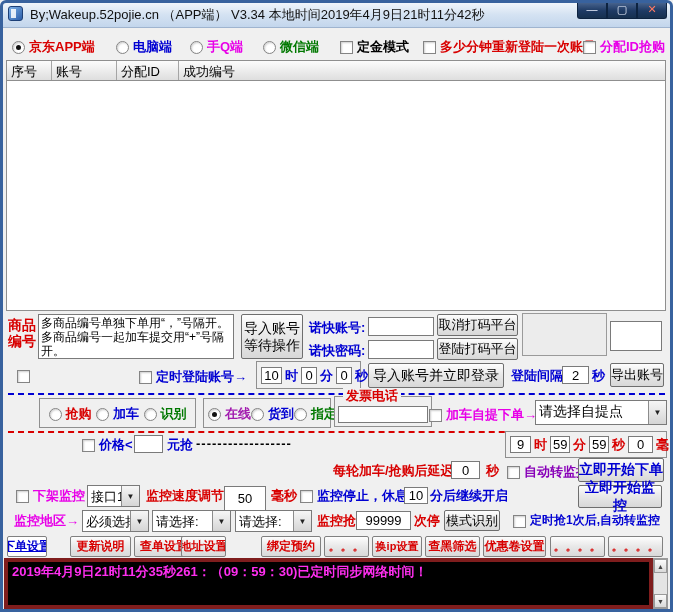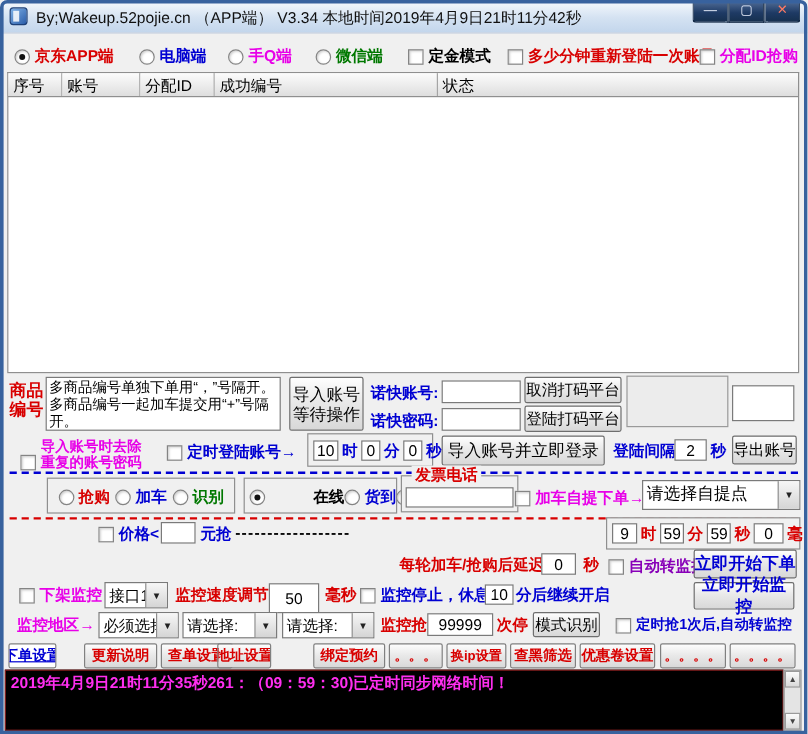--- a/index.html
+++ b/index.html
@@ -48,21 +48,21 @@
       font-size:13px;padding:2px 4px 0;box-sizing:border-box;white-space:nowrap;overflow:hidden}
   .th:last-child{border-right:none;flex:1}
   .tbody{position:absolute;background:#fff;border:1px solid #8f8f8f;box-sizing:border-box}
   .panel{position:absolute;box-sizing:border-box}
   .textarea{position:absolute;background:#fff;border:1px solid #7a7a7a;box-sizing:border-box;
             font-size:12px;line-height:14px;padding:1px 2px;overflow:hidden}
   .tab{position:absolute;height:21px;display:flex;align-items:center;justify-content:center;
        background:linear-gradient(#fdfdfd,#e8e8e8 50%,#d9d9d9);border:1px solid #808080;border-radius:2px;
        font-size:12px;font-weight:bold;box-sizing:border-box;overflow:hidden;white-space:nowrap}
   .tab.active{background:#fff;text-decoration:underline}
-  .log{position:absolute;background:#000;border:1px solid #7f1d1d;box-sizing:border-box;
+  .log{position:absolute;background:#000;border:4px solid #7f1d1d;box-sizing:border-box;
        font-size:13px;font-weight:bold;padding:1px 4px;line-height:17px;white-space:nowrap;overflow:hidden}
   .sbar{position:absolute;background:#e4e4e4;border:1px solid #9a9a9a;box-sizing:border-box}
   .sbtn{position:absolute;left:0;width:100%;height:14px;background:linear-gradient(#fbfbfb,#d9d9d9);
         border:1px solid #9a9a9a;box-sizing:border-box;display:flex;align-items:center;justify-content:center;
         font-size:7px;color:#444}
 </style>
 </head>
 <body>
 
 <div class="titlebar">
@@ -102,42 +102,39 @@
 <label class="opt" style="left:583px;top:39px">
   <span class="cb"></span>
   <span class="lbl" style="color: rgb(232, 0, 232);">分配ID抢购</span>
 </label>
 
 <div class="thead" style="left:6px;top:60px;width:660px;height:20px">
   <div class="th" style="width:45px">序号</div>
   <div class="th" style="width:65px">账号</div>
   <div class="th" style="width:62px">分配ID</div>
   <div class="th" style="width:186px">成功编号</div>
-  <div class="th">状态</div>
 </div>
 <div class="tbody" style="left:6px;top:80px;width:660px;height:231px"></div>
 
 <div class="abs lbl pre" style="left: 8px; top: 317px; font-size: 14px; line-height: 16px; color: rgb(216, 0, 0);">商品
 编号</div>
 <div class="textarea" style="left:38px;top:314px;width:196px;height:45px">多商品编号单独下单用“，”号隔开。多商品编号一起加车提交用“+”号隔开。</div>
 <div class="btn pre" style="left:241px;top:314px;width:62px;height:45px;font-size:14px;line-height:17px">导入账号
 等待操作</div>
 <div class="abs lbl" style="left: 309px; top: 320px; color: rgb(0, 0, 210);">诺快账号:</div>
 <input class="in" style="left: 368px; top: 317px; width: 66px; height: 19px;">
 <div class="btn" style="left:437px;top:314px;width:81px;height:22px">取消打码平台</div>
 <div class="abs lbl" style="left: 309px; top: 343px; color: rgb(0, 0, 210);">诺快密码:</div>
 <input class="in" style="left: 368px; top: 340px; width: 66px; height: 19px;">
 <div class="btn" style="left:437px;top:338px;width:81px;height:22px">登陆打码平台</div>
 <div class="panel" style="left:522px;top:313px;width:85px;height:43px;background:#ececec;border:1px solid #9a9a9a"></div>
 <div class="panel" style="left:610px;top:321px;width:52px;height:30px;background:#fff;border:1px solid #7a7a7a"></div>
 
 <label class="opt" style="left:17px;top:366px">
   <span class="cb" style="margin-top:4px"></span>
-  <span class="lbl pre" style="font-size: 12px; line-height: 13px; color: rgb(232, 0, 232);">导入账号时去除
-重复的账号密码</span>
 </label>
 <label class="opt" style="left:139px;top:369px">
   <span class="cb"></span>
   <span class="lbl" style="color: rgb(0, 0, 210);">定时登陆账号→</span>
 </label>
 <div class="gbox" style="left:256px;top:361px;width:105px;height:28px">
   <input class="in gin" style="width: 21px;" value="10">
   <span class="lbl" style="color: rgb(0, 0, 210);">时</span>
   <input class="in gin" style="width: 16px;" value="0">
   <span class="lbl" style="color: rgb(0, 0, 210);">分</span>
@@ -162,21 +159,21 @@
     <span class="lbl" style="color: rgb(0, 0, 210);">加车</span>
   </label>
   <label class="opt" style="position:static">
     <span class="radio"></span>
     <span class="lbl" style="color: rgb(0, 120, 0);">识别</span>
   </label>
 </div>
 <div class="gbox" style="left:203px;top:398px;width:128px;height:30px;justify-content:space-evenly;gap:0">
   <label class="opt" style="position:static">
     <span class="radio checked"></span>
-    <span class="lbl" style="color: #000000; margin-left: 36px;">在线</span>
+    <span class="lbl" style="color: #a21caf;">在线</span>
   </label>
   <label class="opt" style="position:static">
     <span class="radio"></span>
     <span class="lbl" style="color: rgb(0, 0, 210);">货到</span>
   </label>
   <label class="opt" style="position:static">
     <span class="radio"></span>
     <span class="lbl" style="color: rgb(0, 120, 0);">指定</span>
   </label>
 </div>

